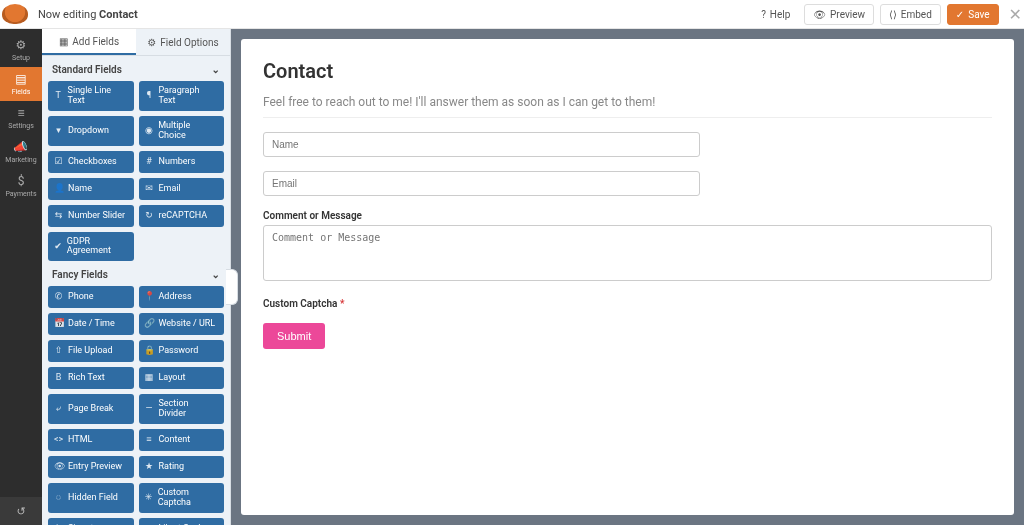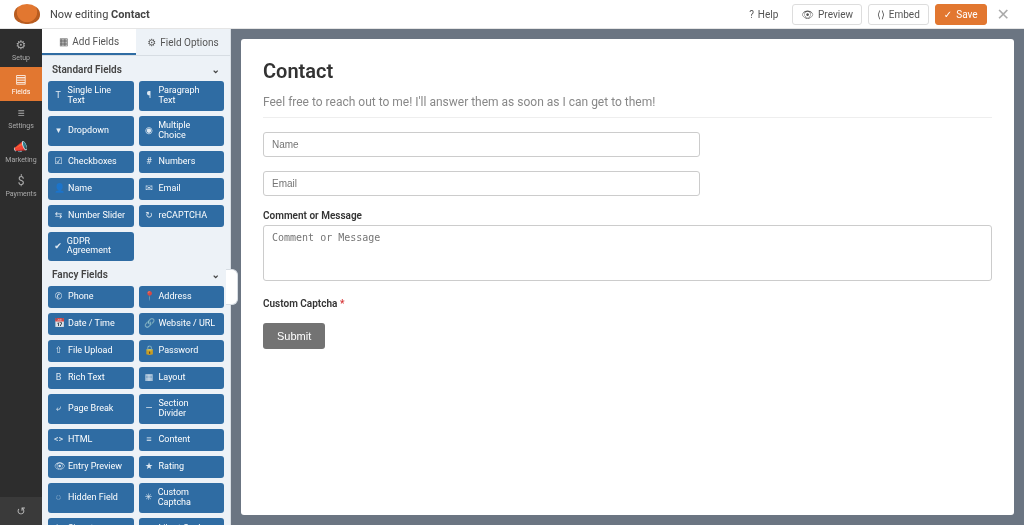--- a/index.html
+++ b/index.html
@@ -1,19 +1,19 @@
 <!DOCTYPE html>
 <html><head>
 <meta charset="utf-8">
 <style>
   html,body{margin:0;padding:0;width:1024px;height:525px;font-family:-apple-system,BlinkMacSystemFont,"Segoe UI",Roboto,Arial,sans-serif;font-size:11px;color:#444;overflow:hidden;background:#fff}
   *{box-sizing:border-box}
 
   
-  .topbar{height:29px;display:flex;align-items:center;border-bottom:1px solid #e5e5e5;padding:0 14px}
+  .topbar{height:29px;display:flex;align-items:center;border-bottom:1px solid #e5e5e5;padding:0 2px}
   .logo{width:26px;height:20px;background:radial-gradient(circle at 50% 40%,#e27730 55%,#b85c20 60%);border-radius:50% 50% 45% 45%;margin-right:10px}
   .editing{font-size:11px;color:#444}
   .editing b{font-weight:700}
   .topbar .spacer{flex:1}
   .top-btn{display:flex;align-items:center;gap:4px;padding:4px 8px;border:1px solid #ddd;border-radius:3px;margin-left:6px;font-size:10px;color:#555;background:#fff;cursor:pointer}
   .top-btn.ghost{border:none}
   .top-btn.primary{background:#e27730;border-color:#e27730;color:#fff}
   .close-x{margin-left:10px;color:#aaa;font-size:16px;cursor:pointer}
 
   
@@ -40,21 +40,21 @@
   .f-title{font-size:20px;font-weight:600;color:#333;margin:0 0 4px}
   .f-desc{font-size:12px;color:#888;margin:12px 0 8px}
   .hr{border:none;border-top:1px solid #eee;margin:0 0 14px}
   .f-label{font-size:10px;font-weight:600;color:#333;margin-bottom:4px;display:block}
   .req{color:#d63638}
   .f-input{width:60%;padding:6px 8px;border:1px solid #ccc;border-radius:3px;font-size:10px;color:#888}
   .f-ta{width:100%;height:56px;padding:6px 8px;border:1px solid #ccc;border-radius:3px;font-size:10px;color:#888;resize:none}
   .f-row{margin-bottom:14px}
   .captcha-row{display:flex;align-items:center;gap:6px;font-size:10px;color:#444}
   .captcha-row input{width:80px;padding:5px;border:1px solid #ccc;border-radius:3px}
-  .f-submit{background:#737373;color:#fff;border:none;border-radius:3px;padding:7px 14px;font-size:11px;cursor:pointer}
+  .f-submit{background:#ec4899;color:#fff;border:none;border-radius:3px;padding:7px 14px;font-size:11px;cursor:pointer}
 </style>
 </head>
 <body>
 
 <div class="topbar">
   <div class="logo"></div>
   <div class="editing">
     <span>Now editing </span><b>Contact</b>
   </div>
   <div class="spacer"></div>

